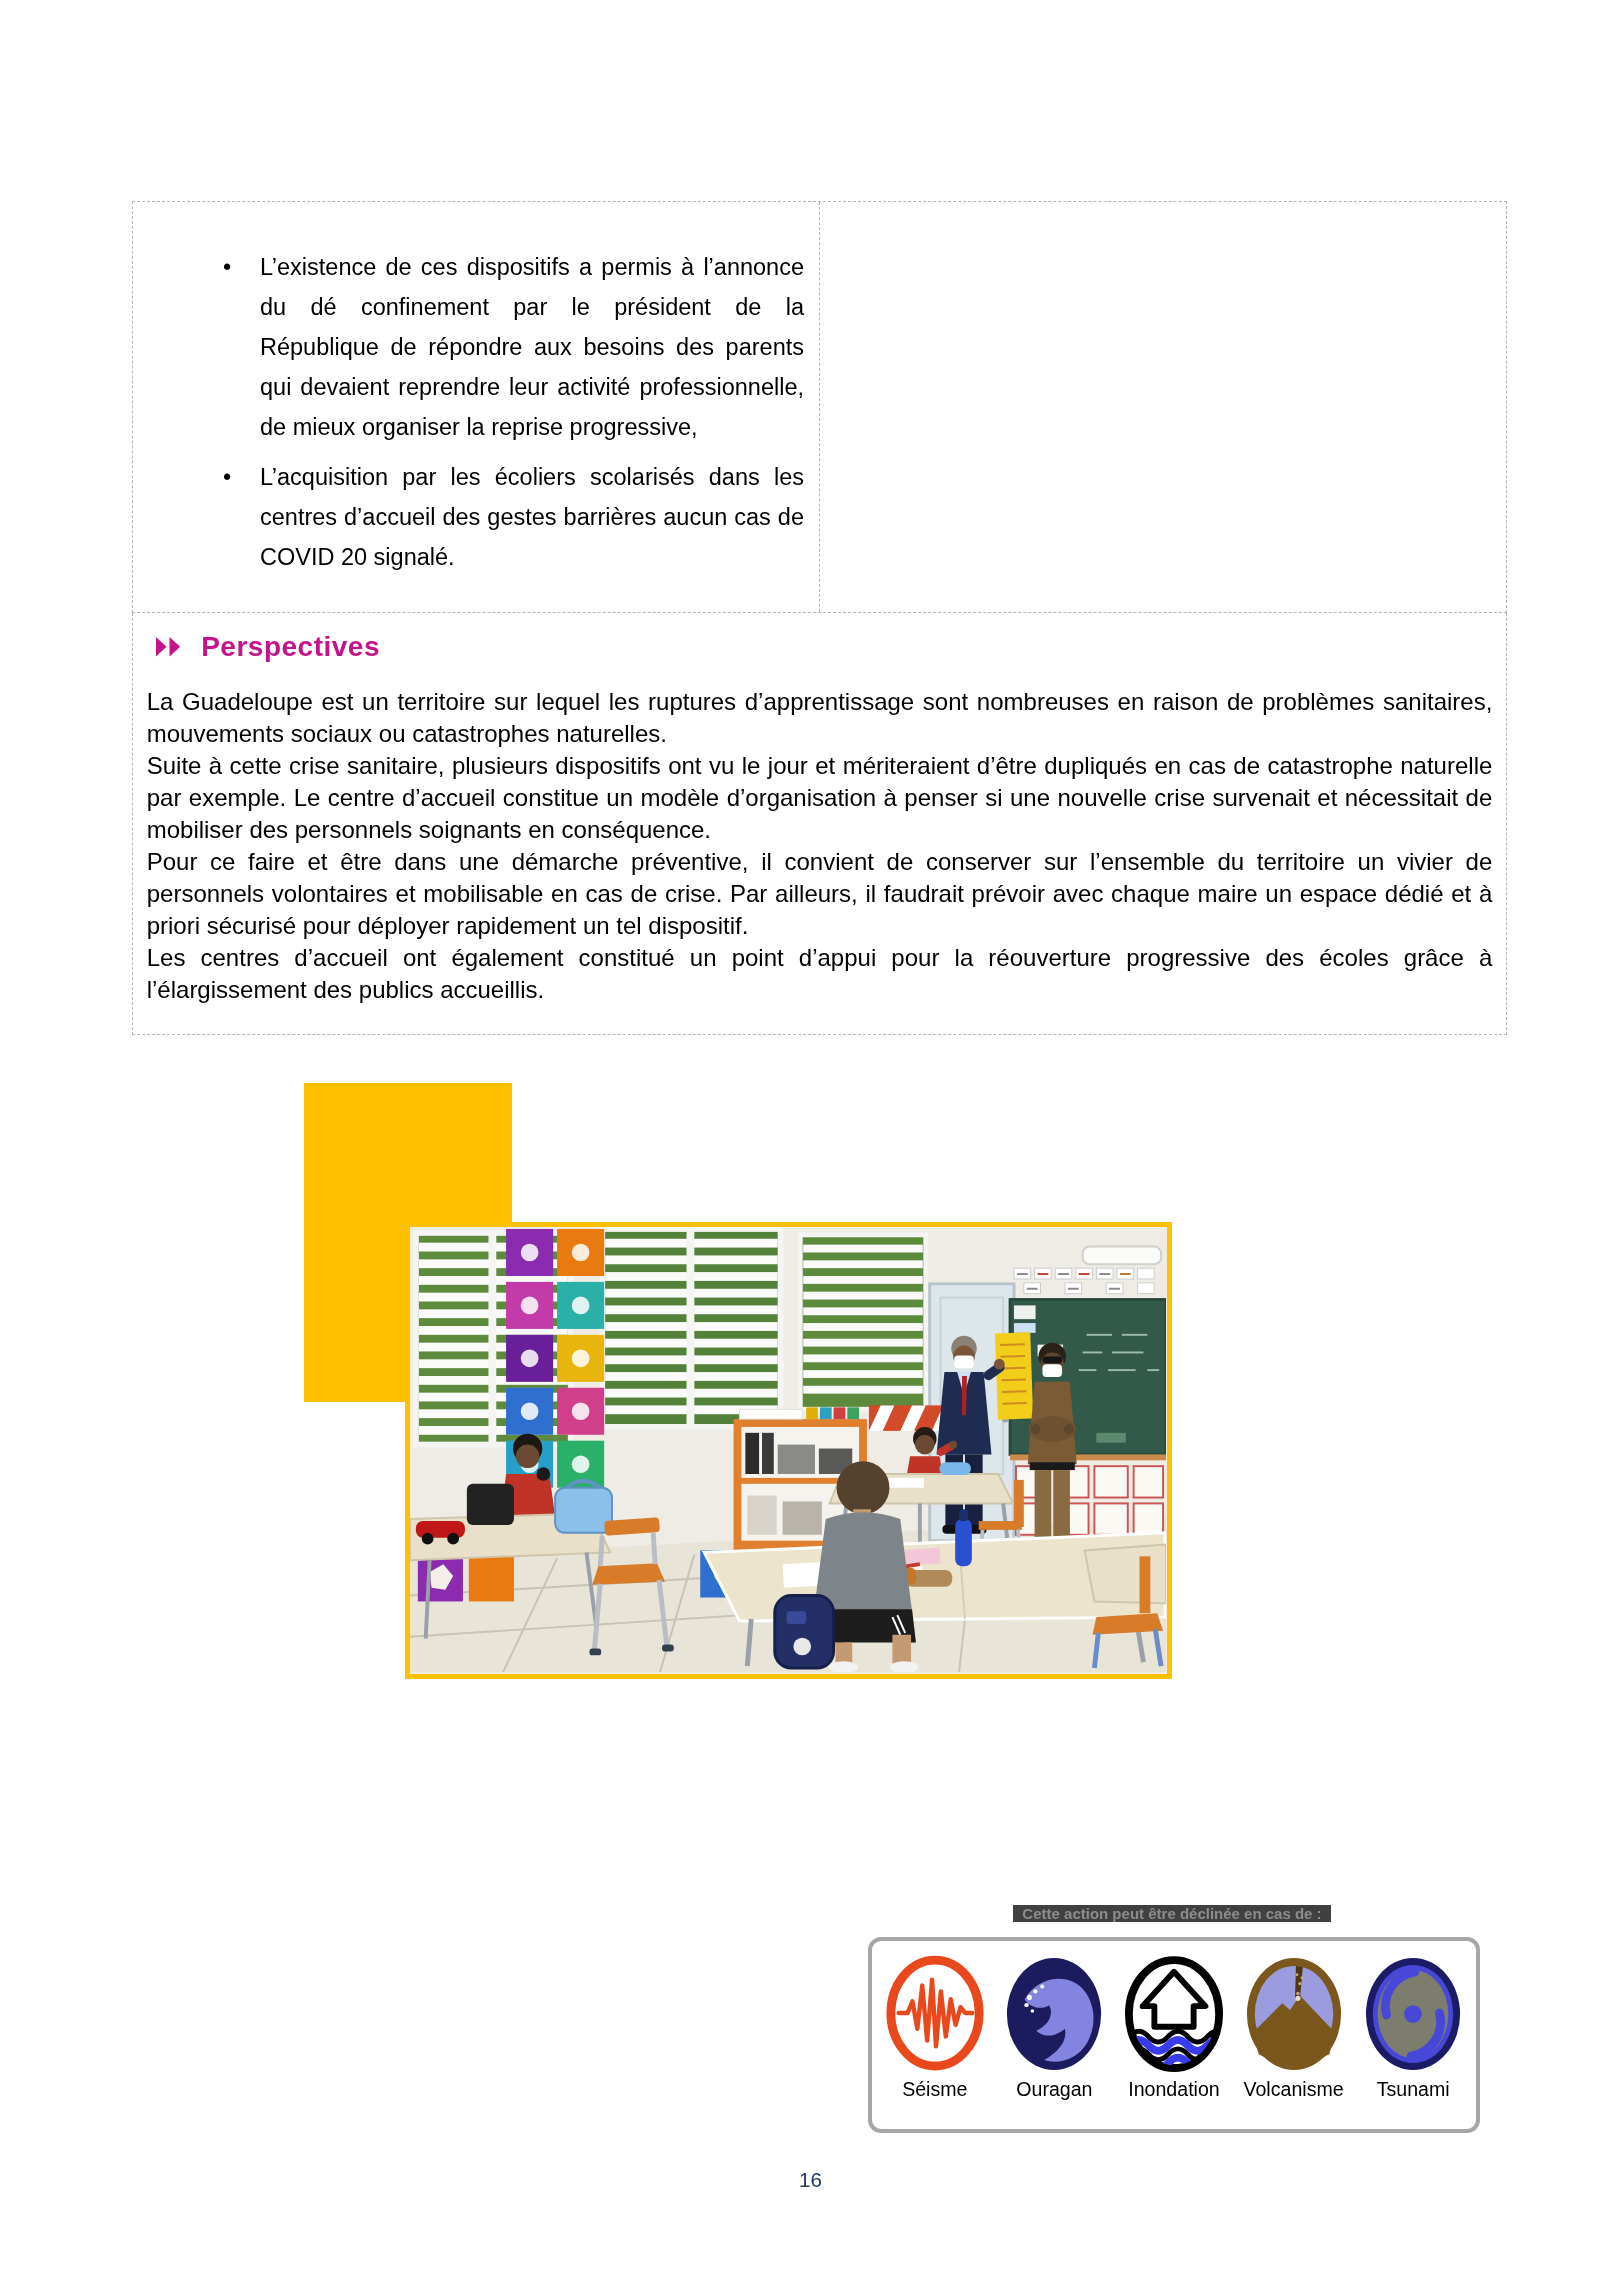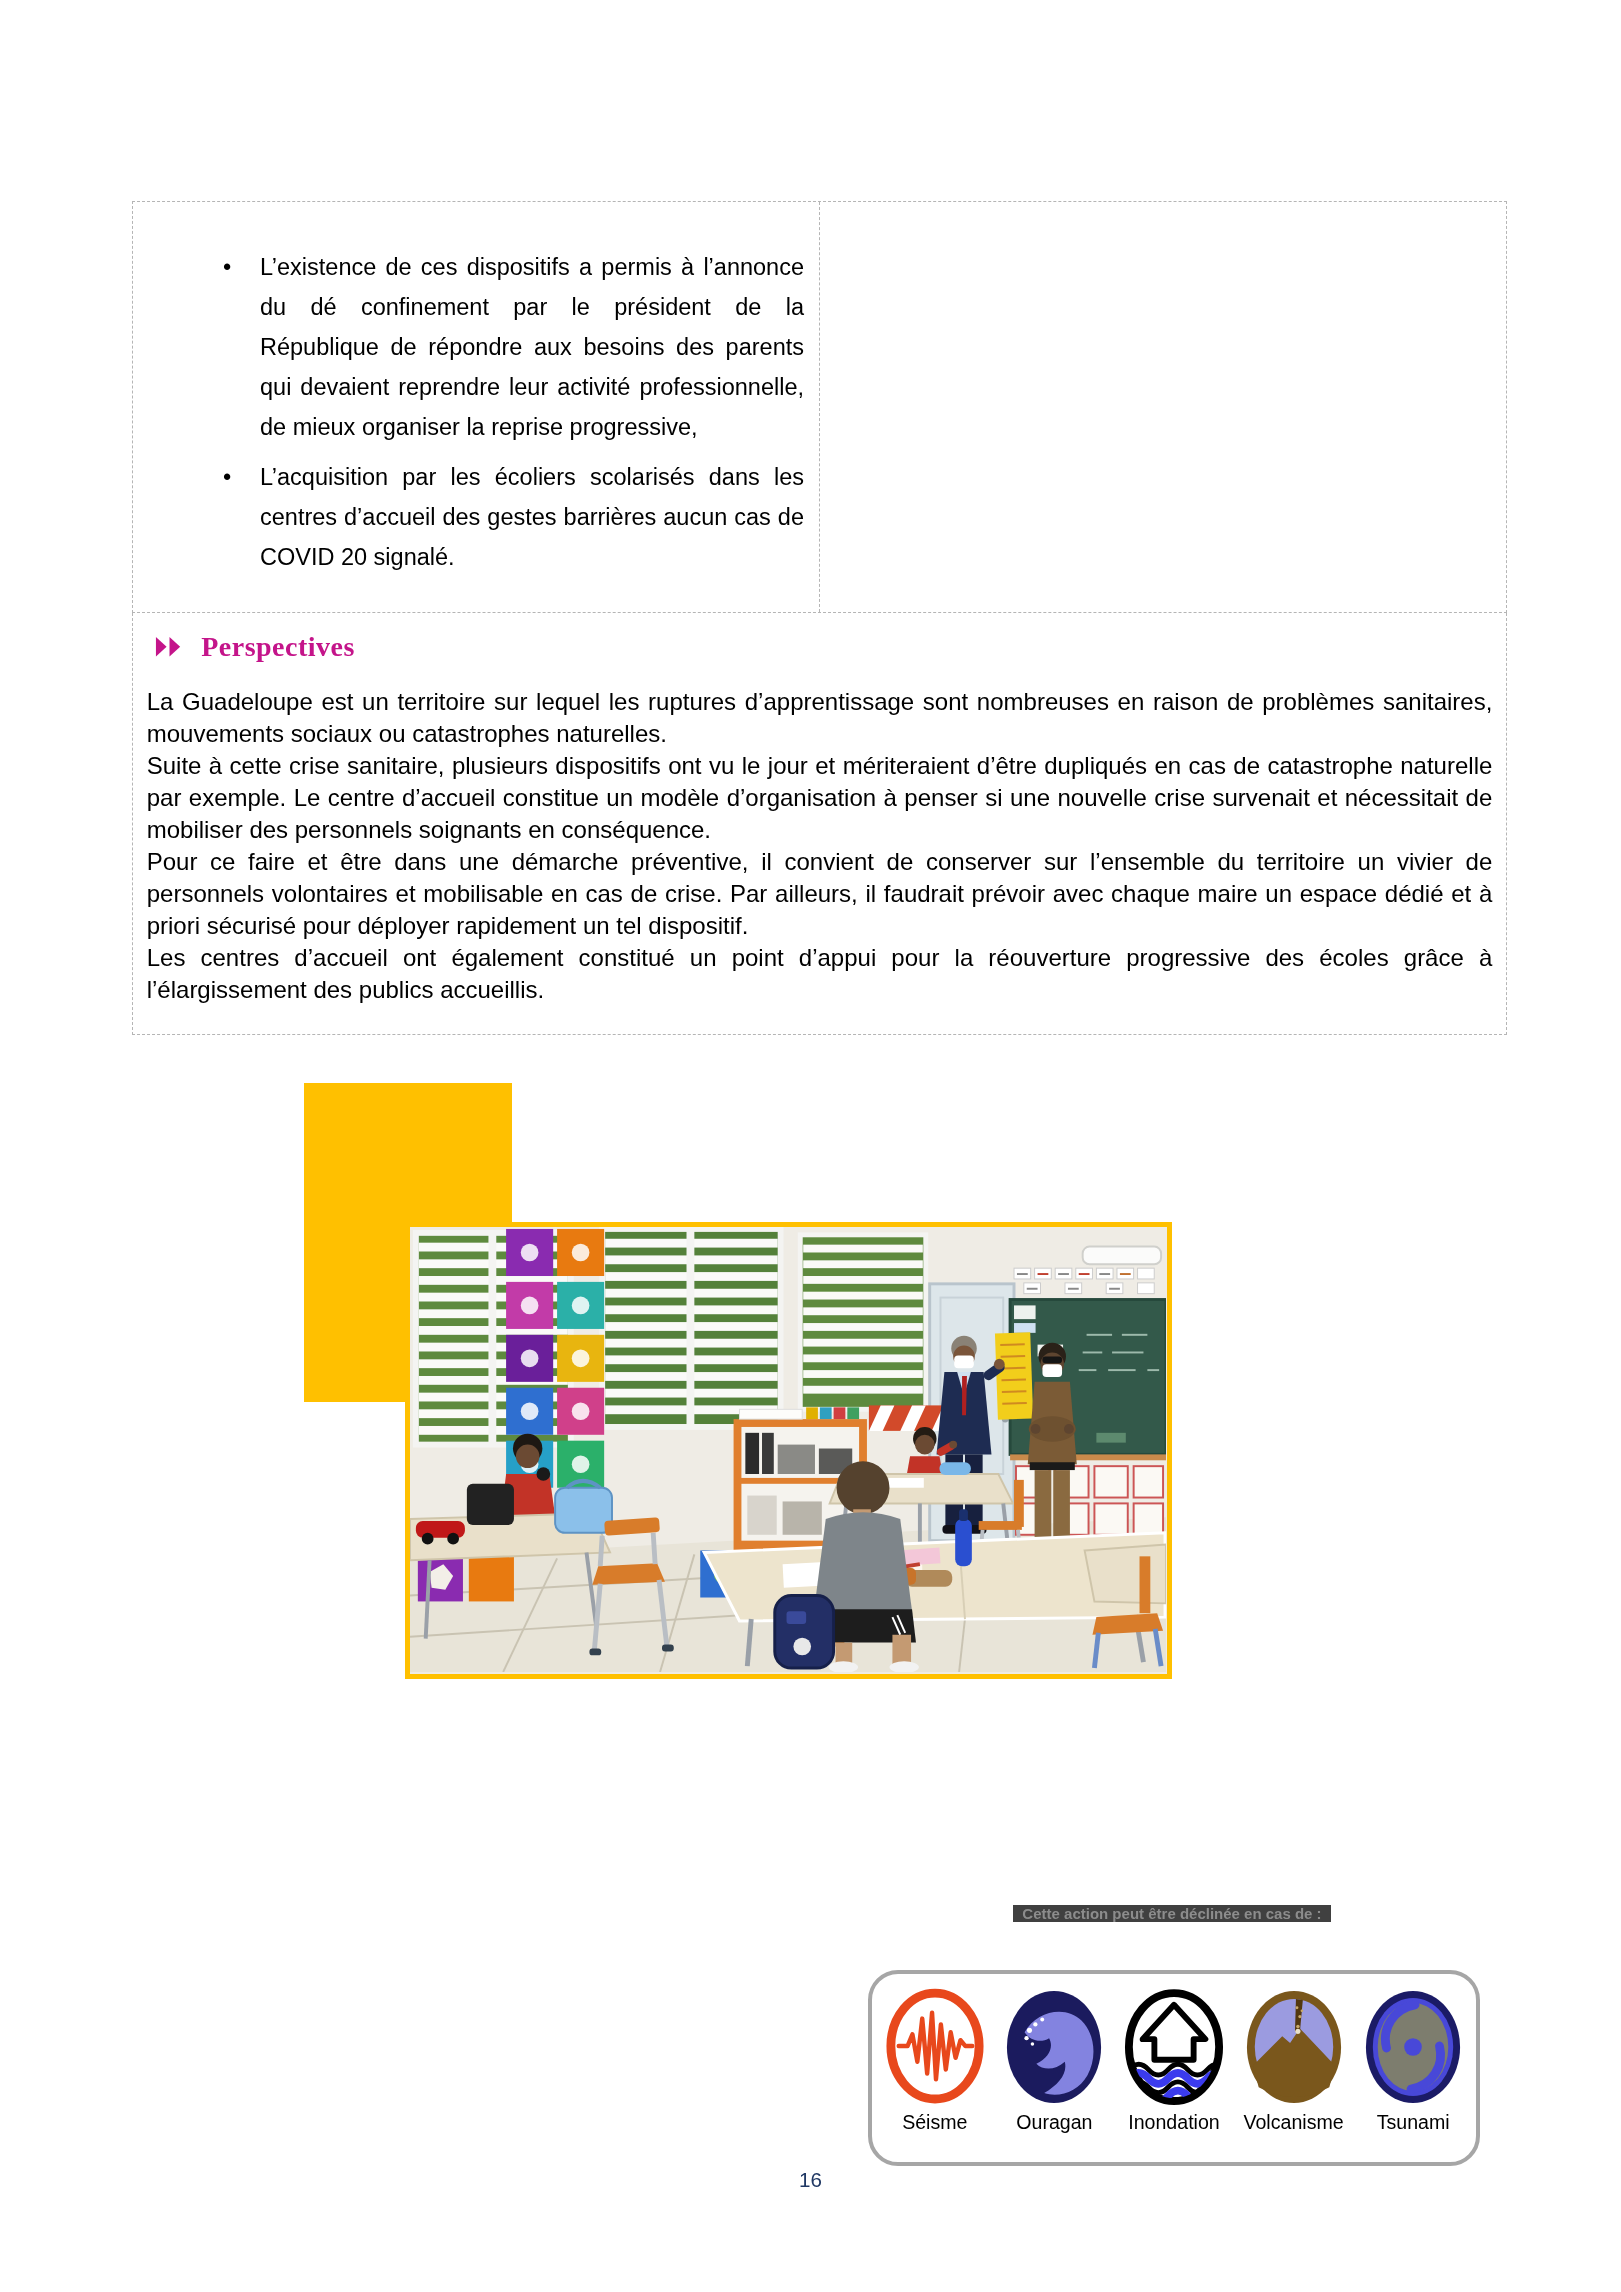--- a/index.html
+++ b/index.html
@@ -16,42 +16,42 @@
   .boxA .colL { width:50%; height:100%; border-right:1px dashed #b5b5b5; padding:45px 9.8px 0 86px; }
   .boxA .colR { width:50%; height:100%; }
   .bullet-row { display:flex; margin-bottom:9.8px; }
   .bullet-marker { width:41px; flex:0 0 41px; font-size:23.5px; line-height:40px; text-align:left; padding-left:3.9px; }
   .bullet-text { width:544px; font-size:23.5px; line-height:40px; text-align:justify; }
   
   .boxB {
     position:absolute; left:132px; top:613px; width:1375px; height:422px;
     border:1px dashed #b5b5b5; border-top:none; padding:13.7px 13.7px 0 13.7px;
   }
-  .persp-head { display:flex; align-items:center; gap:15.7px; margin-left:7.8px; margin-top:3.9px;font-family:Liberation Serif, serif; }
+  .persp-head { display:flex; align-items:center; gap:15.7px; margin-left:7.8px; margin-top:3.9px; }
   .persp-title { font-size:28px; font-weight:bold; letter-spacing:0.5px; }
   .persp-paras { margin-top:23.5px; }
   .persp-paras p { font-size:24px; line-height:32px; text-align:justify; }
   
   .yellow-square { position:absolute; left:304px; top:1083px; width:208px; height:319px; }
   .photo-frame {
     position:absolute; left:405px; top:1222px; width:767px; height:457px;
     border:5.9px solid #FFC000; background:#efece5;
   }
   .photo-frame svg.scene { position:absolute; left:0; top:0; width:756px; height:445px; display:block; }
   .photo-caption {
     position:absolute; left:0; bottom:51px; width:100%; text-align:center;
     color:#ffffff; font-size:20.6px; text-shadow:0 1px 3.9px rgba(0,0,0,.55); letter-spacing:0.3px;
   }
   
   .hazard-title-wrap { position:absolute; left:878px; top:1905px; width:588px; text-align:center; z-index:3; }
   .hazard-title { display:inline-block; background:#404040; padding:0 9.8px; font-size:15px; font-weight:bold; }
   .hazard-box {
     position:absolute; left:868px; top:1937px; width:612px; height:196px;
-    border:4.9px solid #A6A6A6; border-radius:30px; background:#ffffff; z-index:2;
-    display:flex; justify-content:center; gap:17.6px; padding-top:12.7px;margin-top:33px;
+    border:4.9px solid #A6A6A6; border-radius:13px; background:#ffffff; z-index:2;
+    display:flex; justify-content:center; gap:17.6px; padding-top:12.7px;
   }
   .hazard-item { width:102px; display:flex; flex-direction:column; align-items:center; }
   .hazard-item svg { width:102px; height:122px; display:block; }
   .hazard-label { font-size:19.6px; margin-top:2px; white-space:nowrap; }
   
   .page-number { position:absolute; left:0; top:2168px; width:100%; text-align:center; font-size:20.6px; }
 </style>
 </head>
 <body>
 

